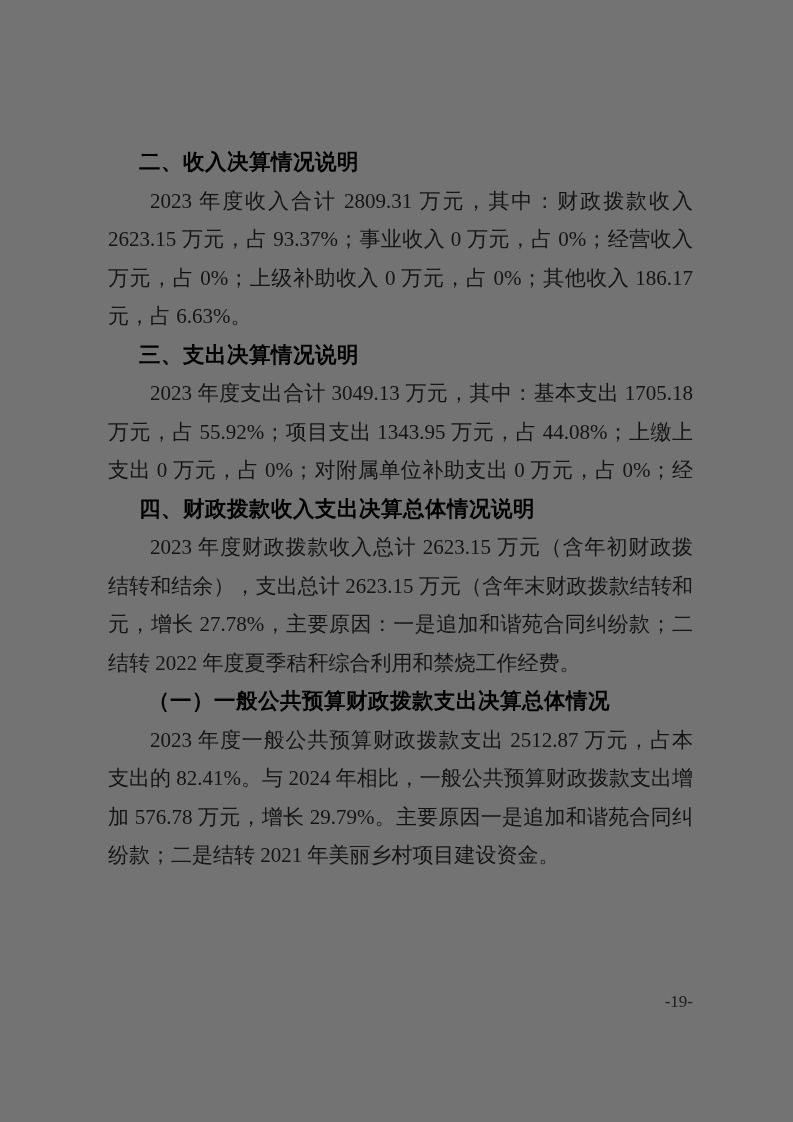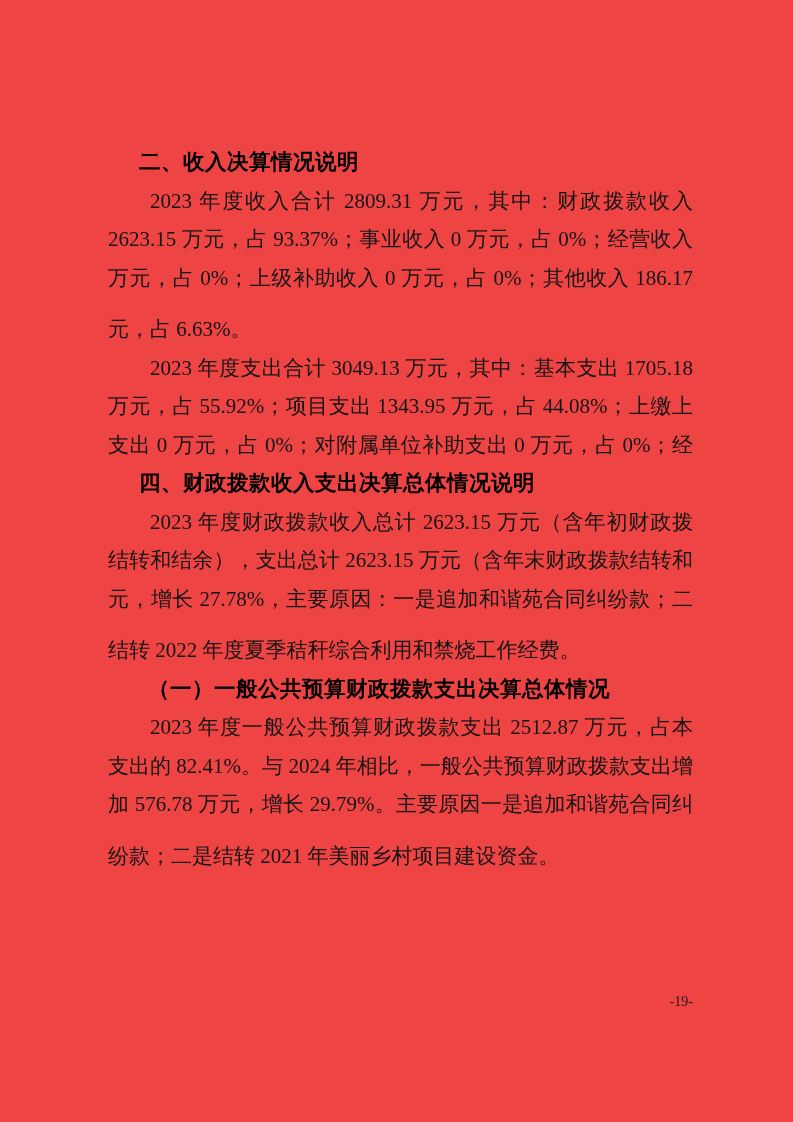--- a/index.html
+++ b/index.html
@@ -4,21 +4,21 @@
 <style>
   html, body {
     margin: 0;
     padding: 0;
     background: #ffffff;
   }
   .page {
     position: relative;
     width: 793px;
     height: 1122px;
-    background: #ef4444;
+    background: #737373;
     overflow: hidden;
     color: #141414;
   }
   .content {
     position: absolute;
     left: 108px;
     top: 143px;
     width: 585px;
   }
   .line {
@@ -34,21 +34,20 @@
     text-align: justify;
     text-align-last: justify;
     text-justify: inter-ideograph;
   }
   .indent {
     text-indent: 42px;
   }
   .last {
     text-align: left;
     text-align-last: left;
-    margin-top: 13px;
   }
   .heading {
     font-family: "Liberation Sans", "DejaVu Sans", sans-serif;
     font-weight: 700;
     font-size: 21.5px;
     color: #000000;
     text-indent: 31px;
     letter-spacing: 0.5px;
   }
   .subheading {
@@ -56,38 +55,39 @@
     font-weight: 700;
     font-size: 21.5px;
     color: #000000;
     text-indent: 40px;
     letter-spacing: 0.5px;
   }
   .page-number {
     position: absolute;
     top: 991px;
     right: 100px;
-    font-size: 14px;
+    font-size: 17px;
     line-height: 22px;
     font-family: "Liberation Serif", "DejaVu Serif", serif;
     color: #1c1c1c;
   }
 </style>
 </head>
 <body>
 
 <div class="page">
   <div class="content">
 
     <div class="line heading">二、收入决算情况说明</div>
     <div class="line just indent">2023 年度收入合计 2809.31 万元，其中：财政拨款收入</div>
     <div class="line just">2623.15 万元，占 93.37%；事业收入 0 万元，占 0%；经营收入 0</div>
     <div class="line just">万元，占 0%；上级补助收入 0 万元，占 0%；其他收入 186.17 万</div>
     <div class="line last">元，占 6.63%。</div>
 
+    <div class="line heading">三、支出决算情况说明</div>
     <div class="line just indent">2023 年度支出合计 3049.13 万元，其中：基本支出 1705.18</div>
     <div class="line just">万元，占 55.92%；项目支出 1343.95 万元，占 44.08%；上缴上级</div>
     <div class="line just">支出 0 万元，占 0%；对附属单位补助支出 0 万元，占 0%；经营支</div>
 
     <div class="line heading">四、财政拨款收入支出决算总体情况说明</div>
     <div class="line just indent">2023 年度财政拨款收入总计 2623.15 万元（含年初财政拨款</div>
     <div class="line just">结转和结余），支出总计 2623.15 万元（含年末财政拨款结转和</div>
     <div class="line just">元，增长 27.78%，主要原因：一是追加和谐苑合同纠纷款；二是</div>
     <div class="line last">结转 2022 年度夏季秸秆综合利用和禁烧工作经费。</div>
 

